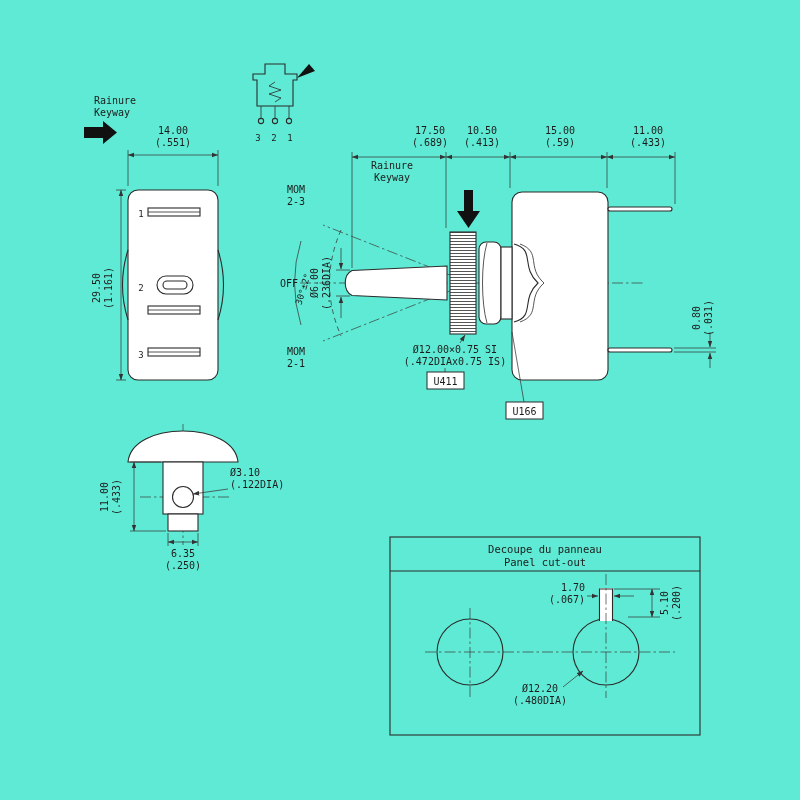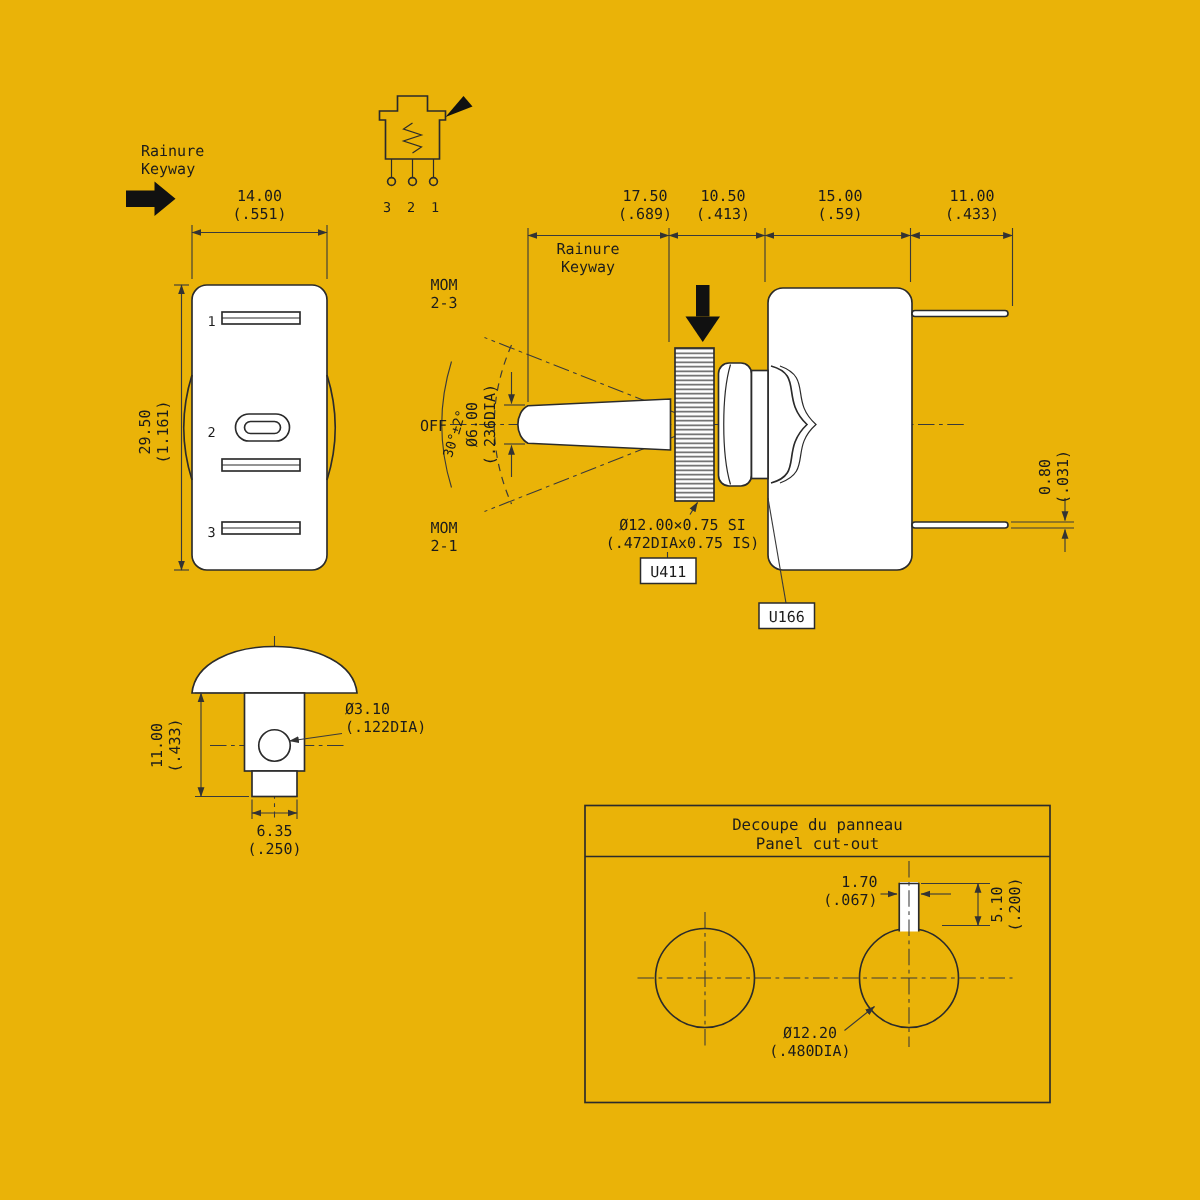--- a/index.html
+++ b/index.html
@@ -1,16 +1,16 @@
 <!DOCTYPE html>
 <html><head>
 <meta charset="utf-8">
 <style>
   html,body{margin:0;padding:0;background:#ffffff;}
-  .page{width:800px;height:800px;position:relative;background:#eab308;overflow:hidden;}
+  .page{width:800px;height:800px;position:relative;background:#5eead4;overflow:hidden;}
   svg text{font-family:"DejaVu Sans Mono","Liberation Mono",monospace;fill:#1c1c1c;}
   .t{font-size:10px;}
   .ts{font-size:9px;}
   .tt{font-size:10.5px;}
   .ol{stroke:#2b2b2b;stroke-width:1.1;fill:#ffffff;}
   .oln{stroke:#2b2b2b;stroke-width:1.1;fill:none;}
   .thin{stroke:#2b2b2b;stroke-width:0.8;fill:none;}
   .dim{stroke:#3a3a3a;stroke-width:0.75;fill:none;}
   .cl{stroke:#3a3a3a;stroke-width:0.7;stroke-dasharray:11 3 2.5 3;fill:none;}
   .dash{stroke:#3a3a3a;stroke-width:0.8;stroke-dasharray:5 4;fill:none;}

